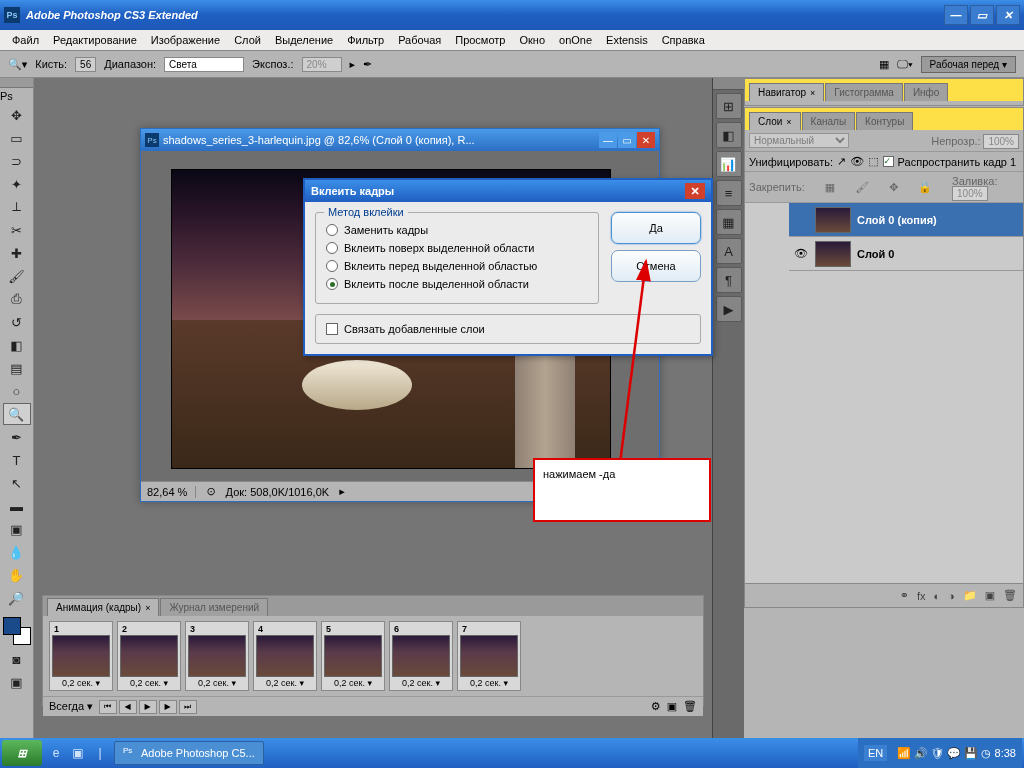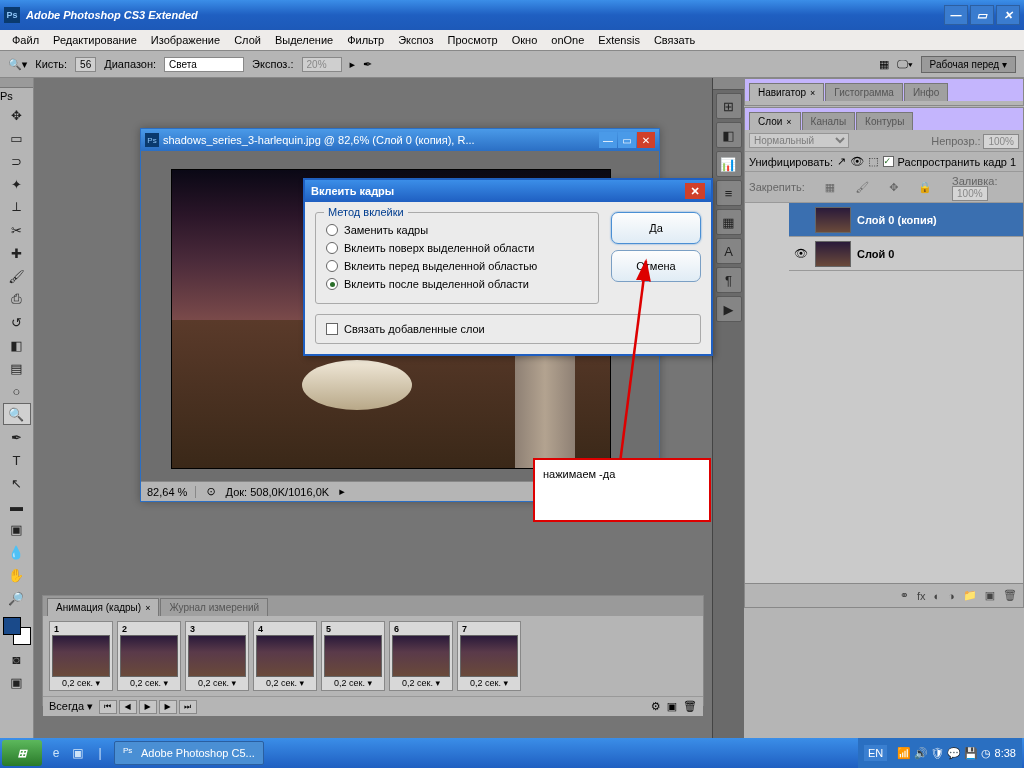--- a/index.html
+++ b/index.html
@@ -73,21 +73,21 @@
 .annotation-box { position: absolute; left: 533px; top: 380px; width: 178px; height: 64px; background: white; border: 2px solid #d00; z-index: 20; padding: 6px 8px; font-size: 13px; color: #000; }
 .arrow-svg { position: absolute; left: 540px; top: 175px; width: 150px; height: 220px; z-index: 19; pointer-events: none; }
 
 
 .right-dock { position: absolute; right: 0; top: 0; width: 312px; bottom: 0; }
 .icon-strip { position: absolute; left: 0; top: 0; width: 32px; bottom: 0; background: #6a6a6a; border-left: 1px solid #444; }
 .icon-strip .tab { height: 12px; background: #888; border-bottom: 1px solid #555; }
 .icon-strip .ibtn { width: 26px; height: 26px; margin: 3px auto; background: #858585; border: 1px solid #5a5a5a; border-radius: 2px; display: flex; align-items: center; justify-content: center; font-size: 13px; color: #222; }
 .panel-stack { position: absolute; left: 32px; top: 0; right: 0; bottom: 0; background: #b5b5b5; }
 .panel { border: 1px solid #888; margin-bottom: 1px; background: #b5b5b5; }
-.panel .ptabs { height: 22px; background: #c4b5fd; display: flex; align-items: flex-end; padding: 0 4px; gap: 1px; }
+.panel .ptabs { height: 22px; background: #fde047; display: flex; align-items: flex-end; padding: 0 4px; gap: 1px; }
 .ptab { padding: 3px 8px; background: #b5b5b5; border: 1px solid #777; border-bottom: none; font-size: 10px; color: #000; height: 18px; display: flex; align-items: center; }
 .ptab.inactive { background: #a0a0a0; color: #555; }
 .ptab .x { margin-left: 4px; font-size: 9px; }
 .nav-panel { height: 28px; }
 .layers-panel .toolbar { display: flex; align-items: center; gap: 4px; padding: 3px 4px; background: #b5b5b5; border-bottom: 1px solid #999; font-size: 10px; }
 .layers-panel select { font-size: 10px; width: 100px; background: #d5d5d5; border: 1px solid #888; color: #666; }
 .layers-panel .opa { margin-left: auto; font-size: 10px; color: #666; }
 .layers-panel .row2 { display: flex; align-items: center; padding: 3px 4px; font-size: 10px; color: #000; border-bottom: 1px solid #999; gap: 4px; }
 .layers-panel .row3 { display: flex; align-items: center; padding: 3px 4px; font-size: 10px; color: #666; border-bottom: 1px solid #999; gap: 20px; }
 .layer-list { background: #cacaca; min-height: 380px; }
@@ -137,26 +137,26 @@
   </div>
 </div>
 
 <div class="menubar" id="menubar">
     <span>Файл</span>
     <span>Редактирование</span>
     <span>Изображение</span>
     <span>Слой</span>
     <span>Выделение</span>
     <span>Фильтр</span>
-    <span>Экспоз</span>
+    <span>Рабочая</span>
     <span>Просмотр</span>
     <span>Окно</span>
     <span>onOne</span>
     <span>Extensis</span>
-    <span>Связать</span>
+    <span>Справка</span>
   </div>
 
 <div class="optionsbar">
   <span>🔍▾</span>
   <span>Кисть:</span>
   <span class="opt-field">56</span>
   <span>Диапазон:</span>
   <span class="opt-select">Света</span>
   <span>Экспоз.:</span>
   <span class="opt-field" style="color:#888;width:40px">20%</span>

